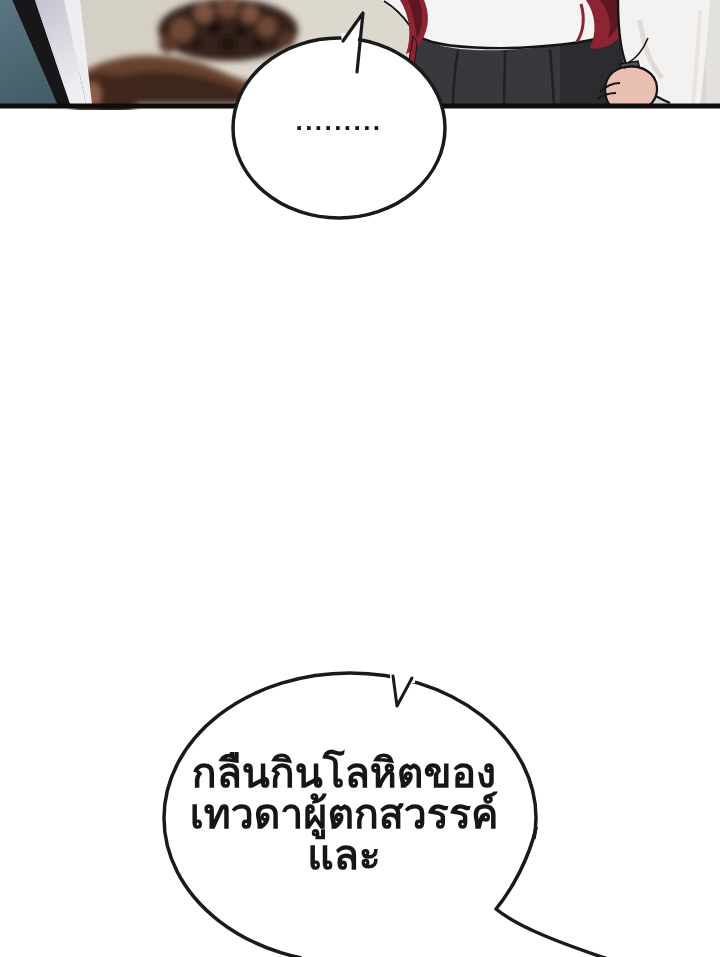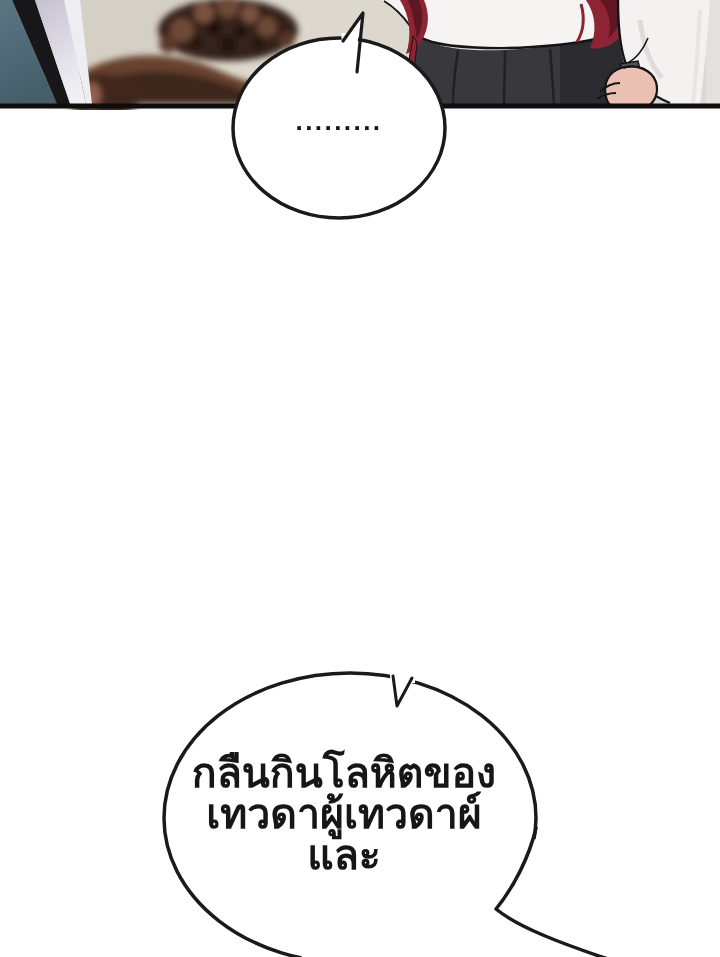--- a/index.html
+++ b/index.html
@@ -112,16 +112,16 @@
       <rect x="390" y="668" width="25" height="15" fill="#ffffff"></rect>
       <path d="M 393,676 L 397,706 L 412,678" fill="none" stroke="#1a1a1a" stroke-width="3" stroke-linejoin="round" stroke-linecap="round"></path>
       <path d="M 536,828 C 529,858 513,888 496,909 C 518,927 560,943 608,959" fill="none" stroke="#1a1a1a" stroke-width="3.5" stroke-linejoin="round" stroke-linecap="round"></path>
     </g>
   </svg>
 
   <div class="dots-text">·········</div>
 
   <div class="speech-text">
     <div>กลืนกินโลหิตของ</div>
-    <div>เทวดาผู้เทวดาผ์และ</div>
+    <div>เทวดาผู้ตกสวรรค์และ</div>
   </div>
 
 </div>
 
 </body></html>

